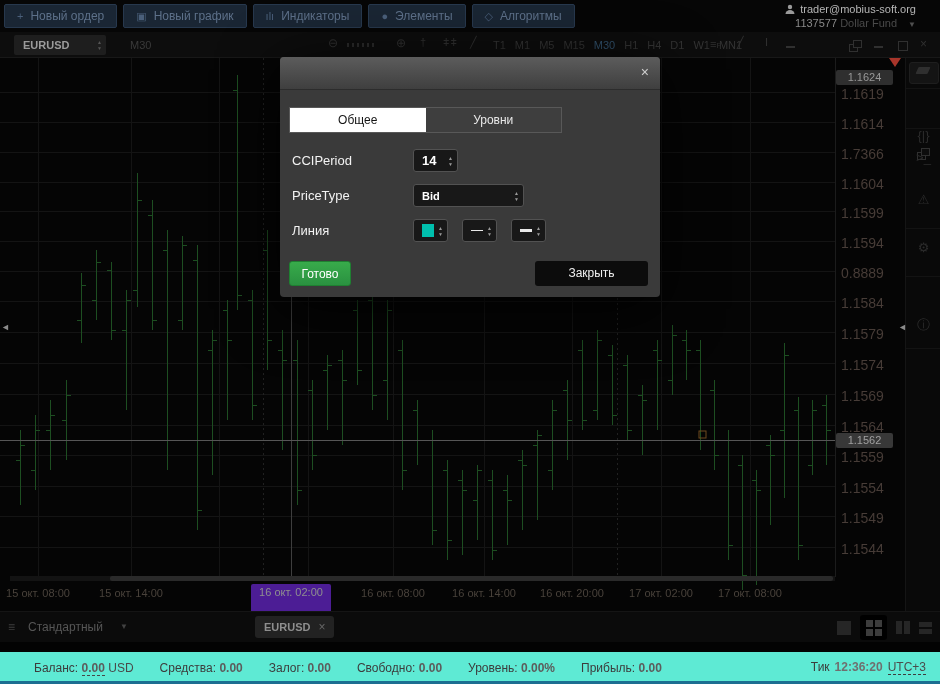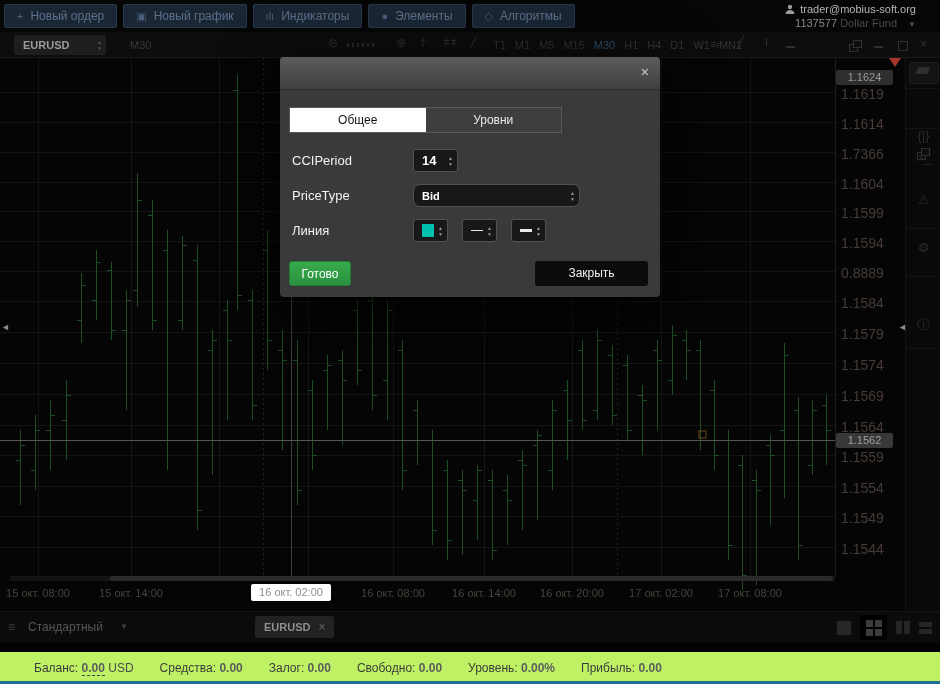--- a/index.html
+++ b/index.html
@@ -40,21 +40,21 @@
   .dupe::before{content:"";position:absolute;left:0;bottom:0;width:7px;height:6px;border:1px solid #303030;}
   .dupe::after{content:"";position:absolute;right:0;top:0;width:7px;height:6px;border:1px solid #303030;background:#0d0d0d;}
   
   .chart-area{position:absolute;left:0;top:58px;width:905px;height:553px;background:#050505;}
   .chart-svg{position:absolute;left:0;top:0;}
   .axis-sep{position:absolute;left:835px;top:0;width:1px;height:519px;background:#1c1c1c;}
   .price-label{position:absolute;left:841px;width:52px;font-size:14px;color:#473c37;}
   .price-badge{position:absolute;left:836px;width:57px;height:15px;background:#2f2f2f;border-radius:2px;
                color:#989898;font-size:11px;text-align:center;line-height:15px;}
   .time-label{position:absolute;transform:translateX(-50%);font-size:11px;color:#49423b;top:529px;white-space:nowrap;}
-  .time-badge{position:absolute;transform:translateX(-50%);top:526px;width:80px;height:17px;background:#ffffff;
+  .time-badge{position:absolute;transform:translateX(-50%);top:526px;width:80px;height:31px;background:#4c1d95;
               border-radius:2px;color:#8f8f8f;font-size:11px;text-align:center;line-height:17px;white-space:nowrap;}
   .hscroll-track{position:absolute;left:10px;top:518px;width:825px;height:5px;background:#131313;}
   .hscroll-thumb{position:absolute;left:100px;top:0;width:723px;height:5px;background:#2a2a2a;border-radius:2px;}
   .edge-arrow{position:absolute;font-size:9px;color:#8a8a8a;line-height:10px;}
   .sell-marker{position:absolute;left:889px;top:0px;width:0;height:0;
                border-left:6px solid transparent;border-right:6px solid transparent;border-top:9px solid #a8352a;}
   
   .sidebar{position:absolute;left:905px;top:58px;width:35px;height:553px;background:#090909;
            border-left:1px solid #151515;box-sizing:border-box;}
   .sb-icon{position:absolute;left:0;width:35px;text-align:center;color:#2b2b2b;font-size:13px;}
@@ -76,21 +76,21 @@
   .layout-icons{position:absolute;right:8px;top:0;height:31px;display:flex;align-items:center;gap:9px;}
   .li-single{width:14px;height:14px;background:#262626;}
   .li-quad-box{width:27px;height:25px;background:#000;border-radius:3px;display:grid;
                grid-template-columns:7px 7px;grid-template-rows:7px 7px;gap:2px;place-content:center;}
   .li-quad-box b{background:#3c3c3c;display:block;}
   .li-vert{display:flex;gap:2px;}
   .li-vert b{width:6px;height:13px;background:#262626;display:block;}
   .li-horz{display:flex;flex-direction:column;gap:2px;}
   .li-horz b{width:13px;height:5px;background:#262626;display:block;}
   
-  .statusbar{position:absolute;left:0;top:652px;width:940px;height:32px;background:#bef264;
+  .statusbar{position:absolute;left:0;top:652px;width:940px;height:32px;background:#5eead4;
              display:flex;align-items:center;padding-left:34px;box-sizing:border-box;gap:26px;font-size:12px;}
   .st-item{white-space:nowrap;}
   .st-lbl{color:#3c3c3c;}
   .st-val{color:#5c5c5c;font-weight:bold;}
   .st-val.dashed{border-bottom:1px dashed #474747;}
   .st-suffix{color:#4a4a4a;}
   .tick-box{position:absolute;right:14px;top:0;height:30px;display:flex;align-items:center;gap:5px;}
   .tick-lbl{color:#3c3c3c;font-size:12px;}
   .tick-time{color:#6f6f6f;font-weight:bold;font-size:12px;}
   .tick-tz{color:#4b4b4b;font-size:12px;border-bottom:1px dashed #3d3d3d;}
@@ -499,41 +499,46 @@
 
   <div class="statusbar">
     <span id="status-items" style="display:flex;gap:26px;">
         <span class="st-item"><span class="st-lbl">Баланс: </span><span class="st-val dashed">0.00</span><span class="st-suffix"> USD</span></span>
         <span class="st-item"><span class="st-lbl">Средства: </span><span class="st-val">0.00</span></span>
         <span class="st-item"><span class="st-lbl">Залог: </span><span class="st-val">0.00</span></span>
         <span class="st-item"><span class="st-lbl">Свободно: </span><span class="st-val">0.00</span></span>
         <span class="st-item"><span class="st-lbl">Уровень: </span><span class="st-val">0.00%</span></span>
         <span class="st-item"><span class="st-lbl">Прибыль: </span><span class="st-val">0.00</span></span>
       </span>
+    <div class="tick-box">
+      <span class="tick-lbl">Тик</span>
+      <span class="tick-time">12:36:20</span>
+      <span class="tick-tz">UTC+3</span>
+    </div>
     <div class="teal-line"></div>
   </div>
 
   <div class="modal">
     <div class="modal-header">
       <div class="modal-x">×</div>
     </div>
     <div class="modal-tabs" id="modal-tabs">
         <div class="mtab active">Общее</div>
         <div class="mtab">Уровни</div>
       </div>
     <div class="mrow-label" style="top:92px;">CCIPeriod</div>
     <div class="spin" style="left:133px;top:92px;width:45px;">
       <span class="inner">14</span>
       <span class="stepper">
           <i>▲</i>
           <i>▼</i>
         </span>
     </div>
     <div class="mrow-label" style="top:127px;">PriceType</div>
-    <div class="spin" style="left:133px;top:127px;width:167px;border-radius:7px;">
+    <div class="spin" style="left:133px;top:127px;width:111px;">
       <span class="inner small">Bid</span>
       <span class="stepper">
           <i>▲</i>
           <i>▼</i>
         </span>
     </div>
     <div class="mrow-label" style="top:162px;">Линия</div>
     <div class="spin" style="left:133px;top:162px;width:35px;">
       <span class="swatch" id="line-swatch" style="background: rgb(0, 191, 173);"></span>
       <span class="stepper">

